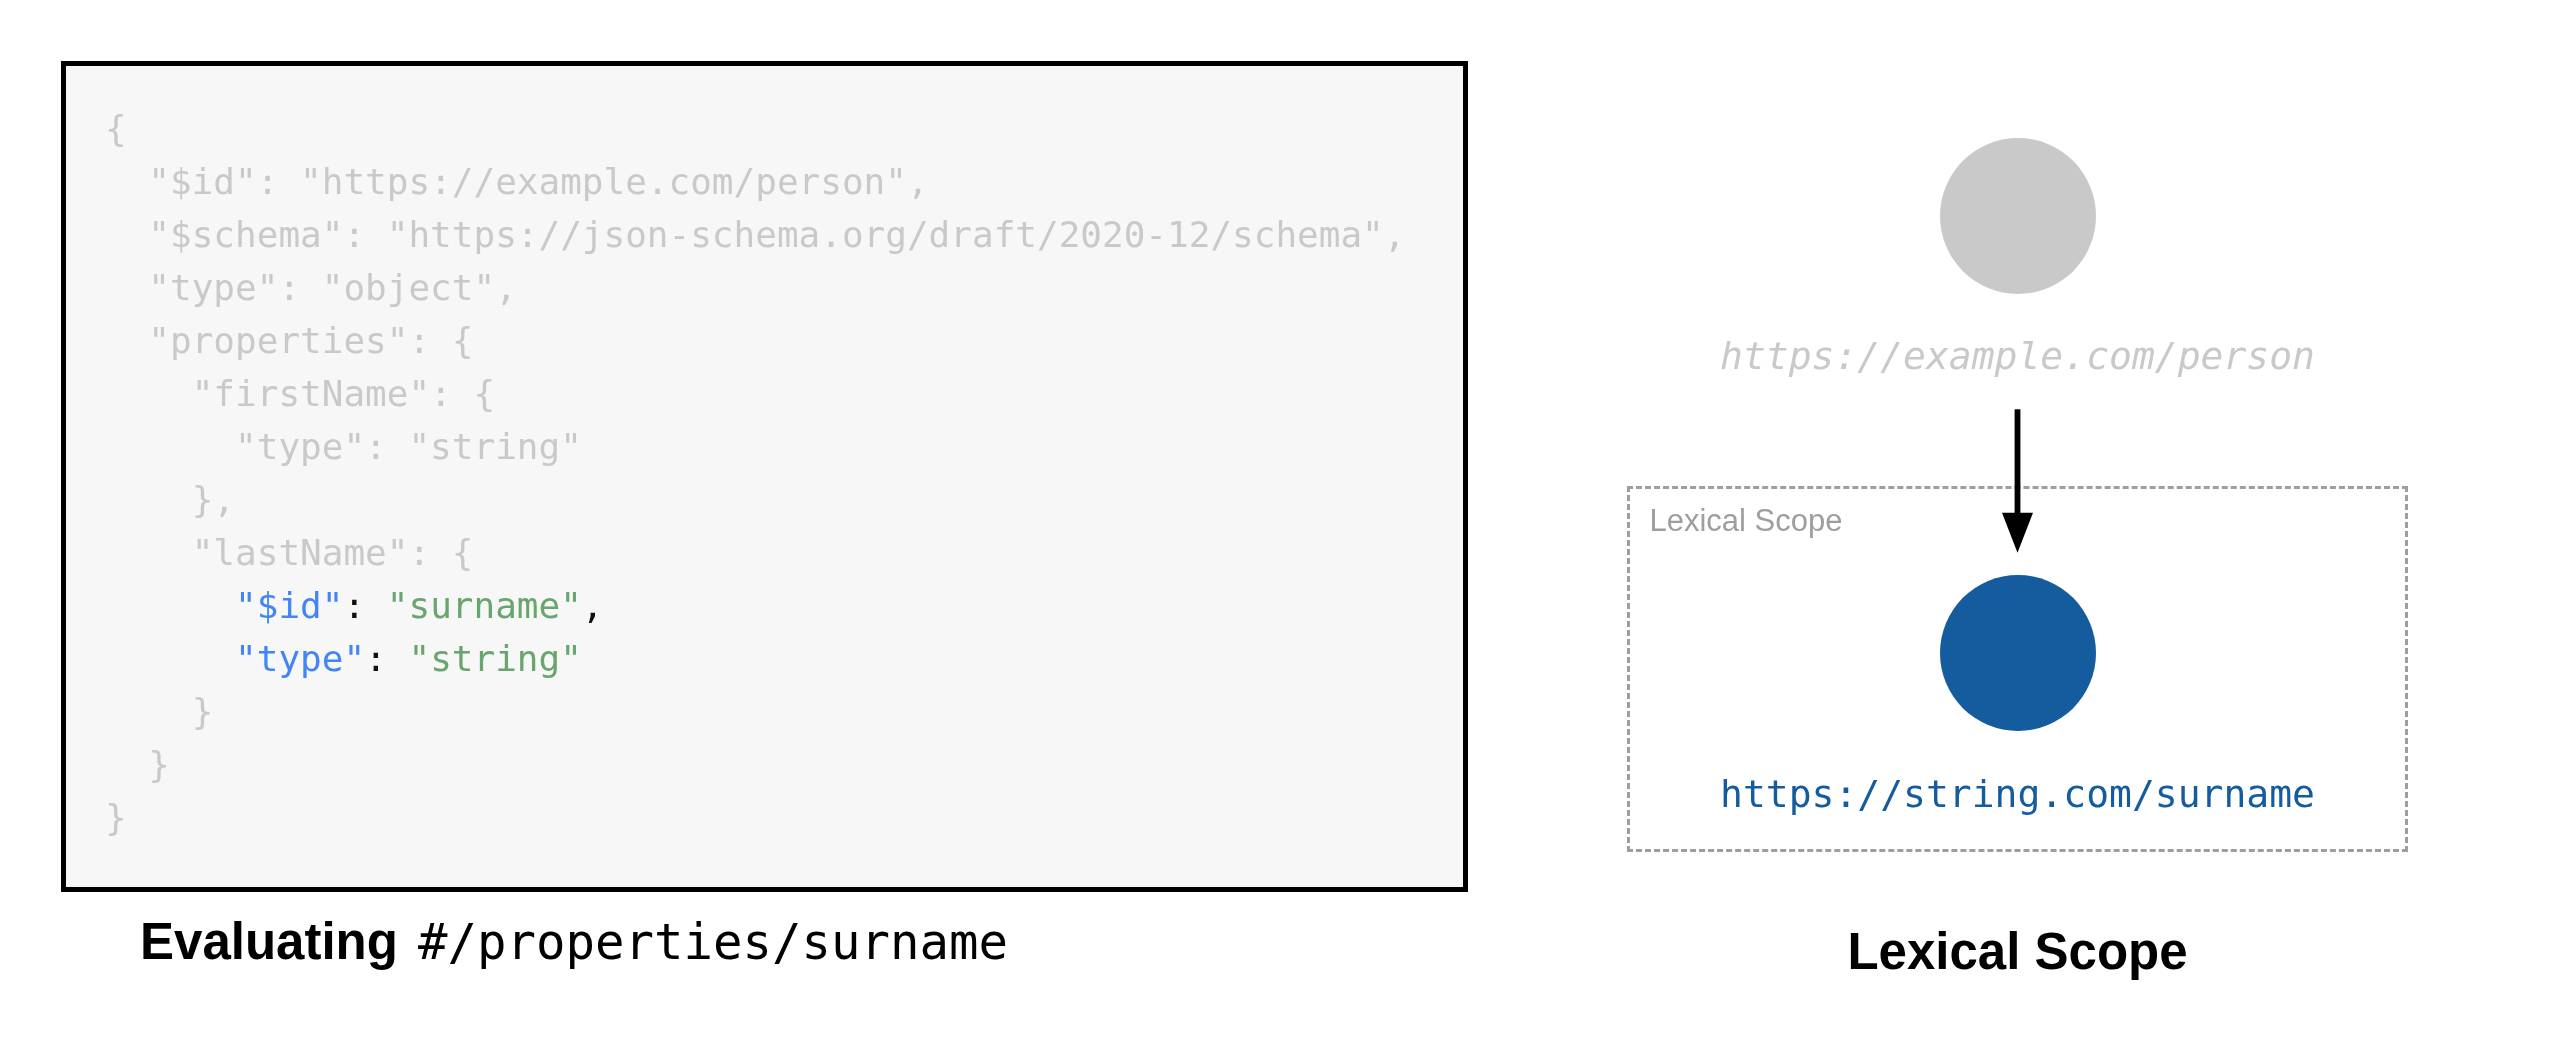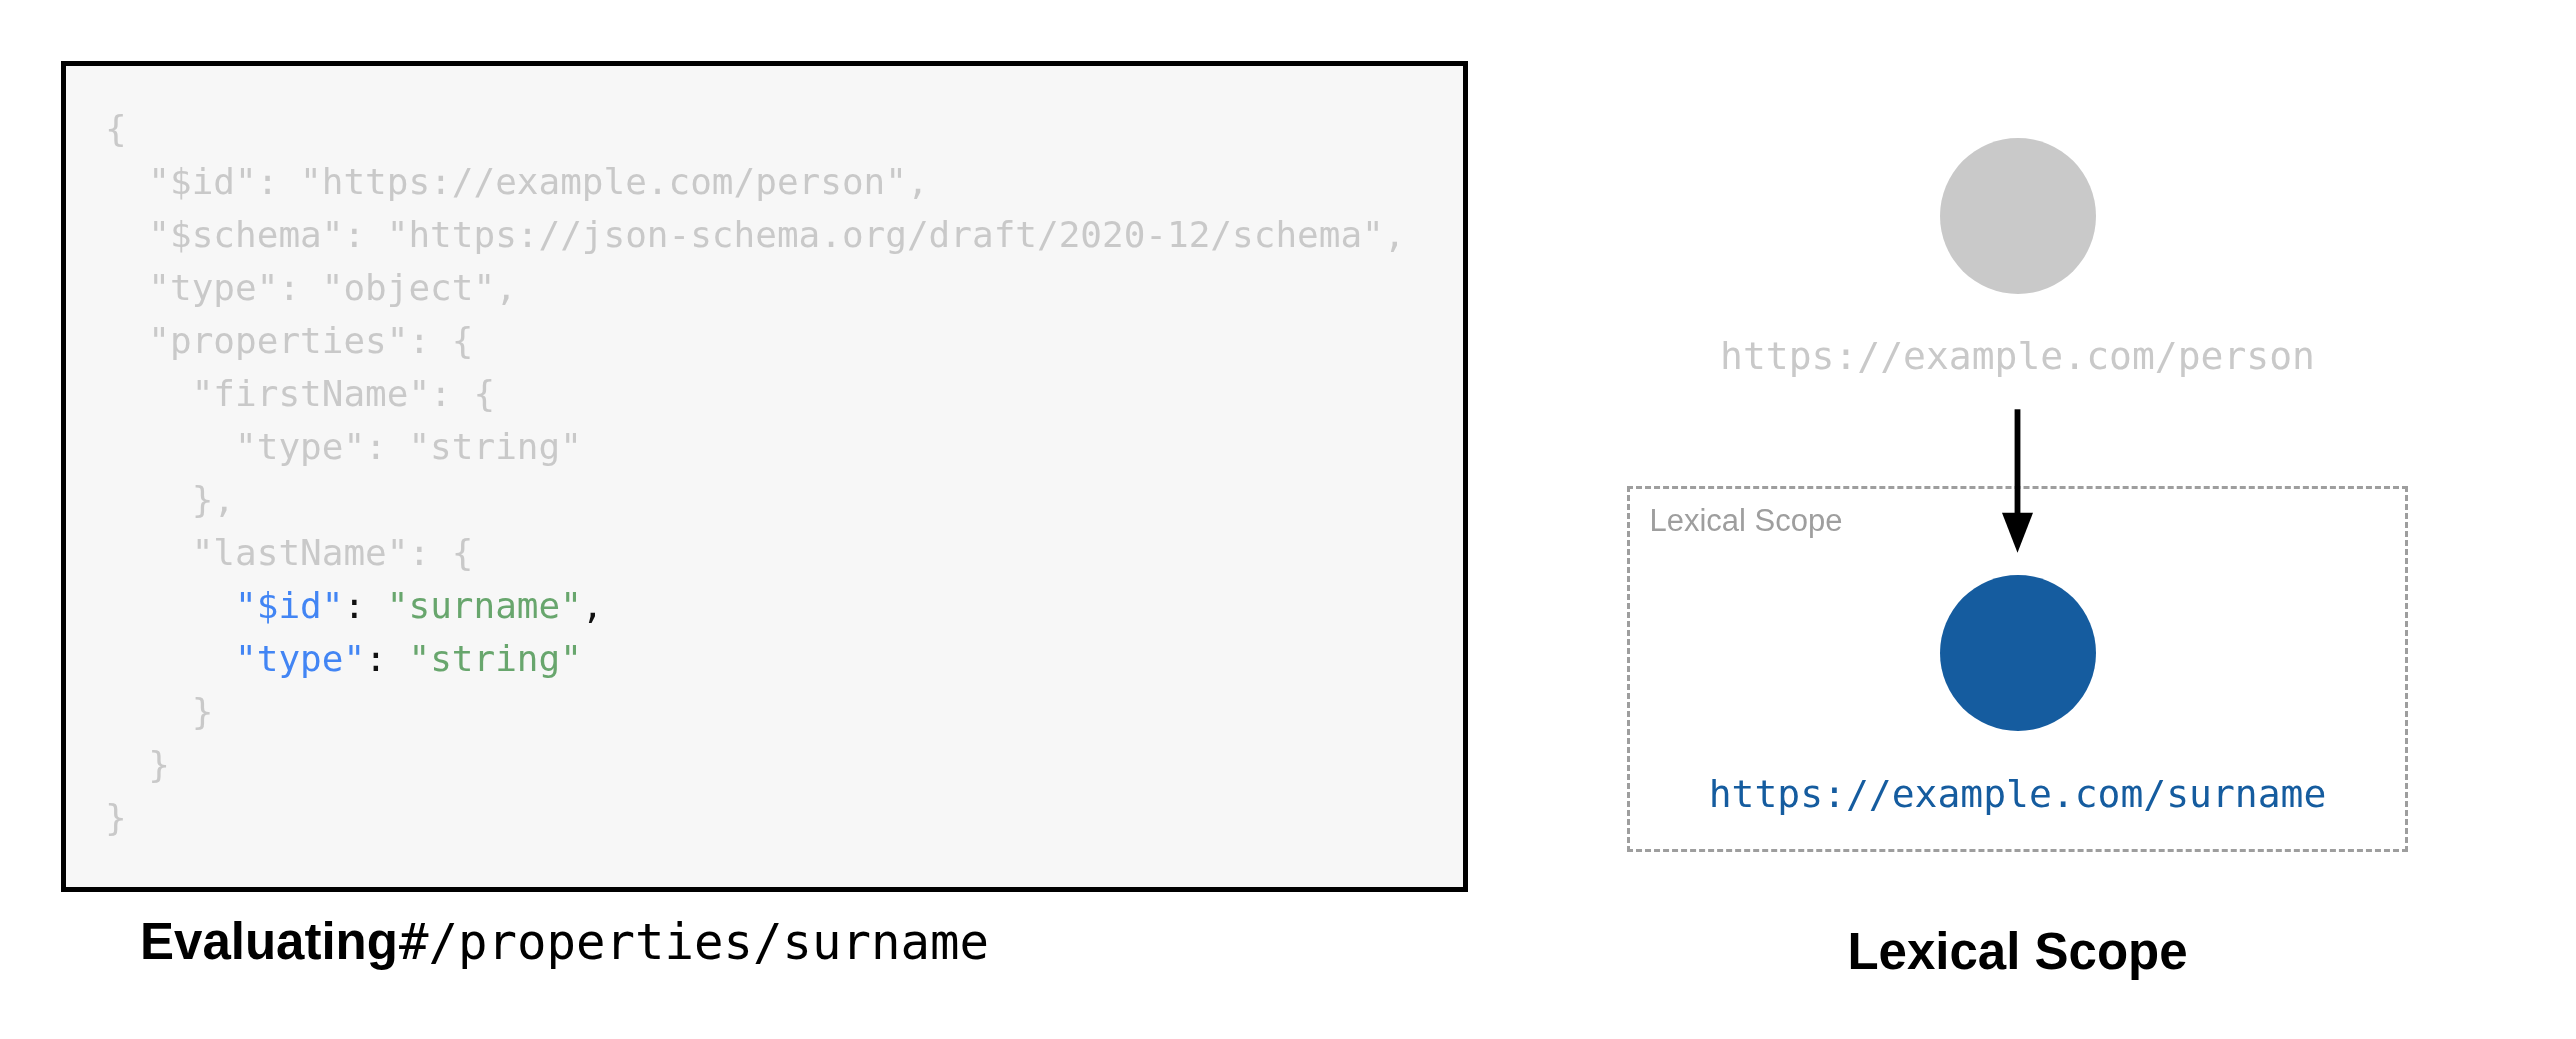--- a/index.html
+++ b/index.html
@@ -34,21 +34,21 @@
   .c-blue  { color: #4285f4; }
   .c-green { color: #68a66d; }
   .c-black { color: #111111; }
 
   
   .caption-left {
     position: absolute;
     left: 140px; top: 912px;
     display: flex;
     align-items: baseline;
-    gap: 1px;
+    gap: 20px;
     white-space: nowrap;
   }
   .cap-bold {
     font-family: "Liberation Sans", sans-serif;
     font-weight: bold;
     font-size: 51px;
     color: #000000;
   }
   .cap-mono {
     font-family: "DejaVu Sans Mono", monospace;
@@ -66,20 +66,21 @@
   }
   .gray-url {
     position: absolute;
     left: 1628px; top: 334px;
     width: 779px;
     text-align: center;
     font-family: "DejaVu Sans Mono", monospace;
     font-size: 38px;
     color: #c9c9c9;
     white-space: nowrap;
+    font-style: italic;
   }
   .arrow-svg {
     position: absolute;
     left: 1991px; top: 409px;
     width: 53px; height: 146px;
     z-index: 3;
   }
   .scope-box {
     position: absolute;
     left: 1627px; top: 486px;
@@ -149,18 +150,18 @@
     <line x1="41" y1="0" x2="41" y2="168" stroke="#000000" stroke-width="9"></line>
     <polygon points="17,160 65,160 41,222" fill="#000000"></polygon>
   </svg>
 
   <div class="scope-box">
     <div class="scope-label">Lexical Scope</div>
   </div>
 
   <div class="blue-circle"></div>
 
-  <div class="blue-url">https://example.com/surname</div>
+  <div class="blue-url">https://string.com/surname</div>
 
   <div class="caption-right">Lexical Scope</div>
 
 </div>
 
 
 </body></html>

